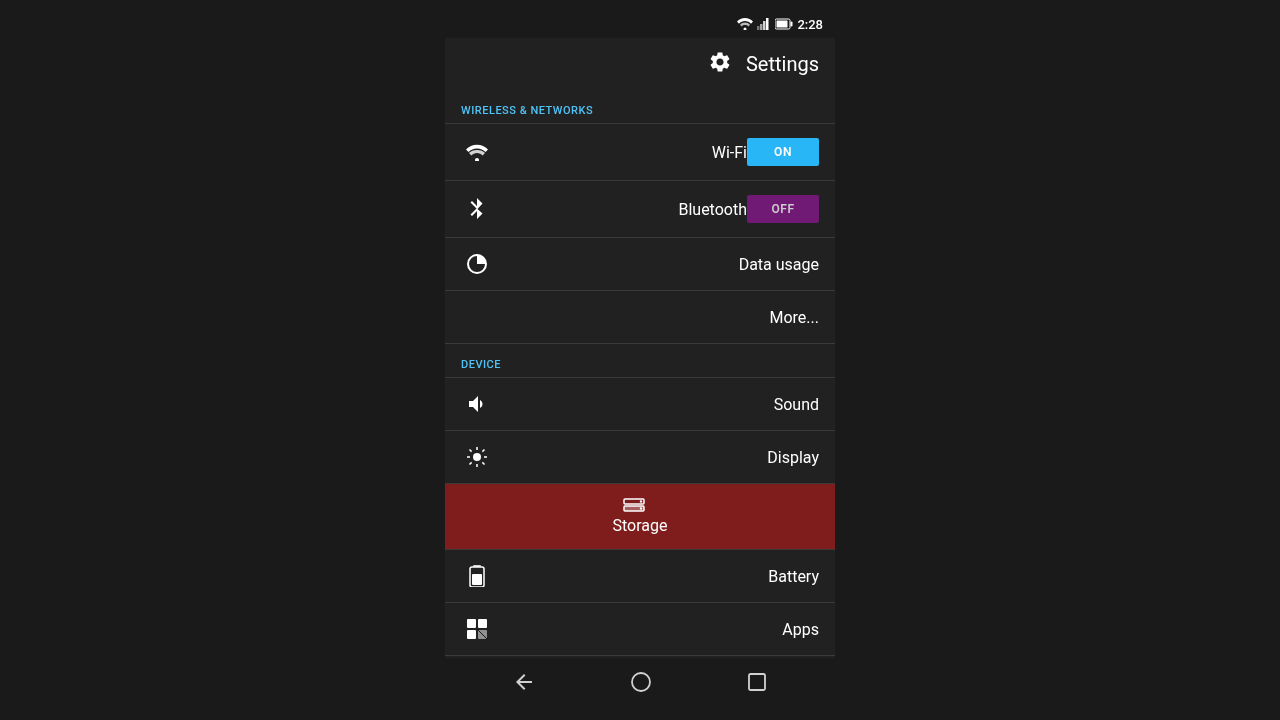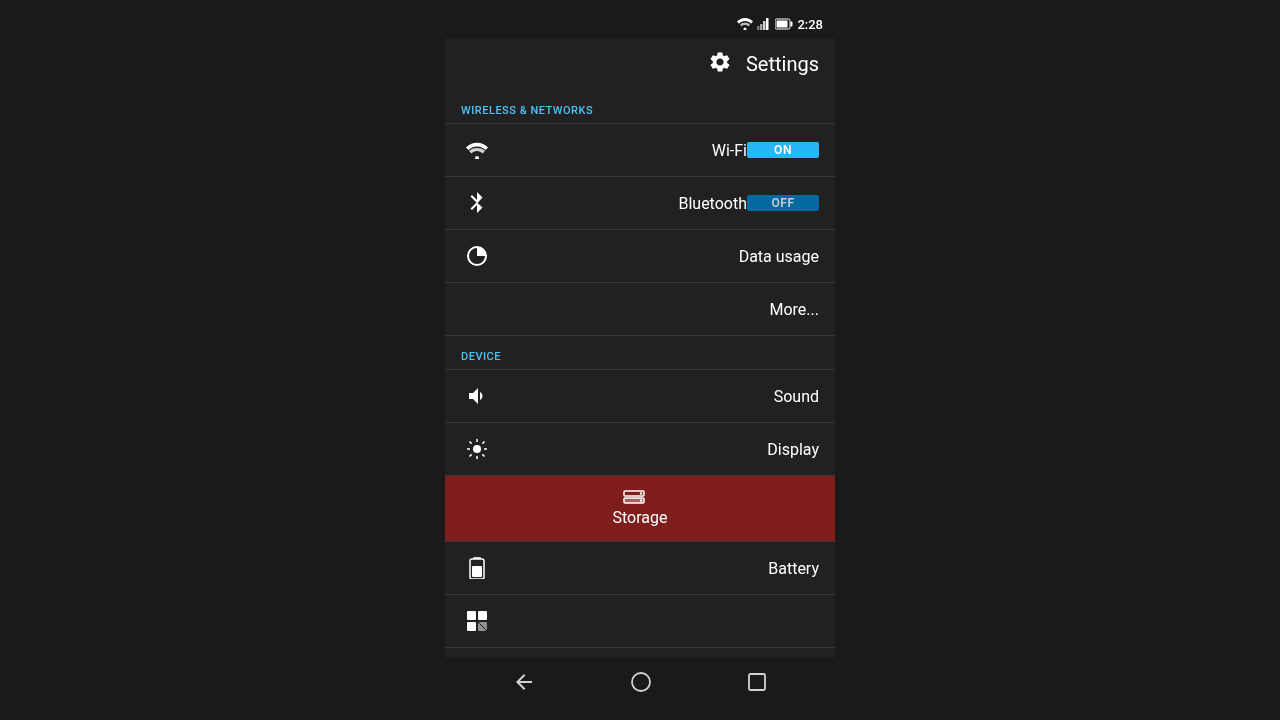--- a/index.html
+++ b/index.html
@@ -101,36 +101,36 @@
       font-size: 16px;
       font-weight: 400;
       flex: 1;
     }
     .toggle-container {
       display: flex;
       align-items: center;
     }
     .toggle {
       width: 72px;
-      height: 16px;
+      height: 28px;
       border-radius: 2px;
       display: flex;
       align-items: center;
       justify-content: center;
       font-size: 12px;
       font-weight: 600;
       letter-spacing: 0.5px;
     }
     .toggle-on {
       background: #29b6f6;
       color: #fff;
       border-radius: 2px;
     }
     .toggle-off {
-      background: #0369a1;
+      background: #701a75;
       color: #ccc;
       border-radius: 2px;
     }
     
     .nav-bar {
       background: #1a1a1a;
       height: 52px;
       display: flex;
       align-items: center;
       justify-content: space-around;
@@ -287,20 +287,21 @@
     <div class="menu-item">
       <span class="menu-item-icon">
         <svg width="22" height="22" viewBox="0 0 22 22" fill="white">
           <rect x="1" y="1" width="9" height="9" rx="1" fill="white"></rect>
           <rect x="12" y="1" width="9" height="9" rx="1" fill="white"></rect>
           <rect x="1" y="12" width="9" height="9" rx="1" fill="white"></rect>
           <rect x="12" y="12" width="9" height="9" rx="1" fill="white" opacity="0.5"></rect>
           <line x1="12" y1="12" x2="21" y2="21" stroke="#1a1a1a" stroke-width="1"></line>
         </svg>
       </span>
+      <span class="menu-item-label">Apps</span>
     </div>
     <div class="divider"></div>
 
     <div class="section-header">PERSONAL</div>
   </div>
 
   <div class="nav-bar">
     <div class="nav-btn">
       
       <svg width="24" height="24" viewBox="0 0 24 24" fill="white">

